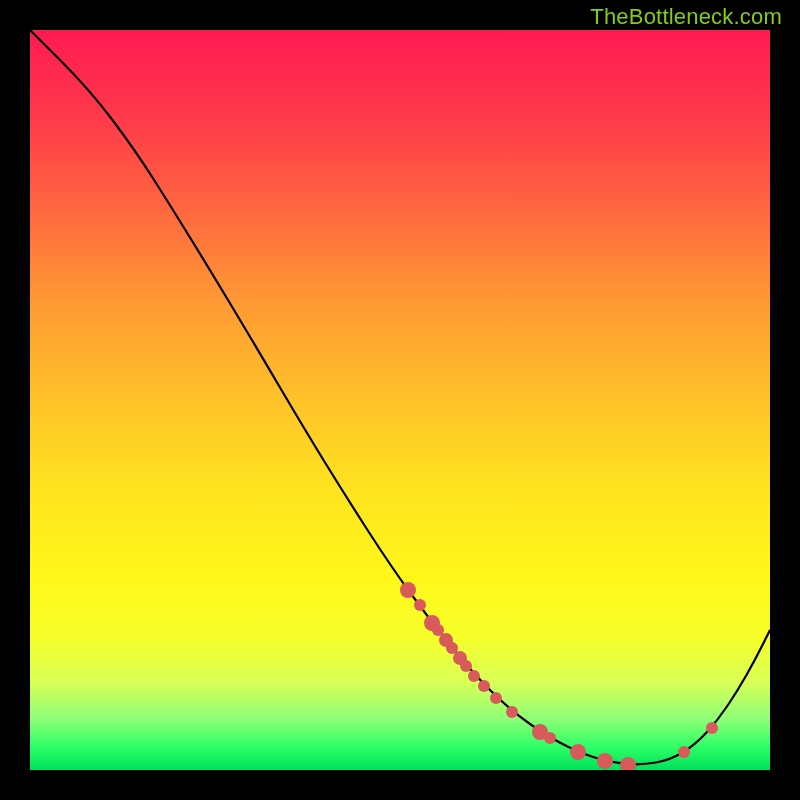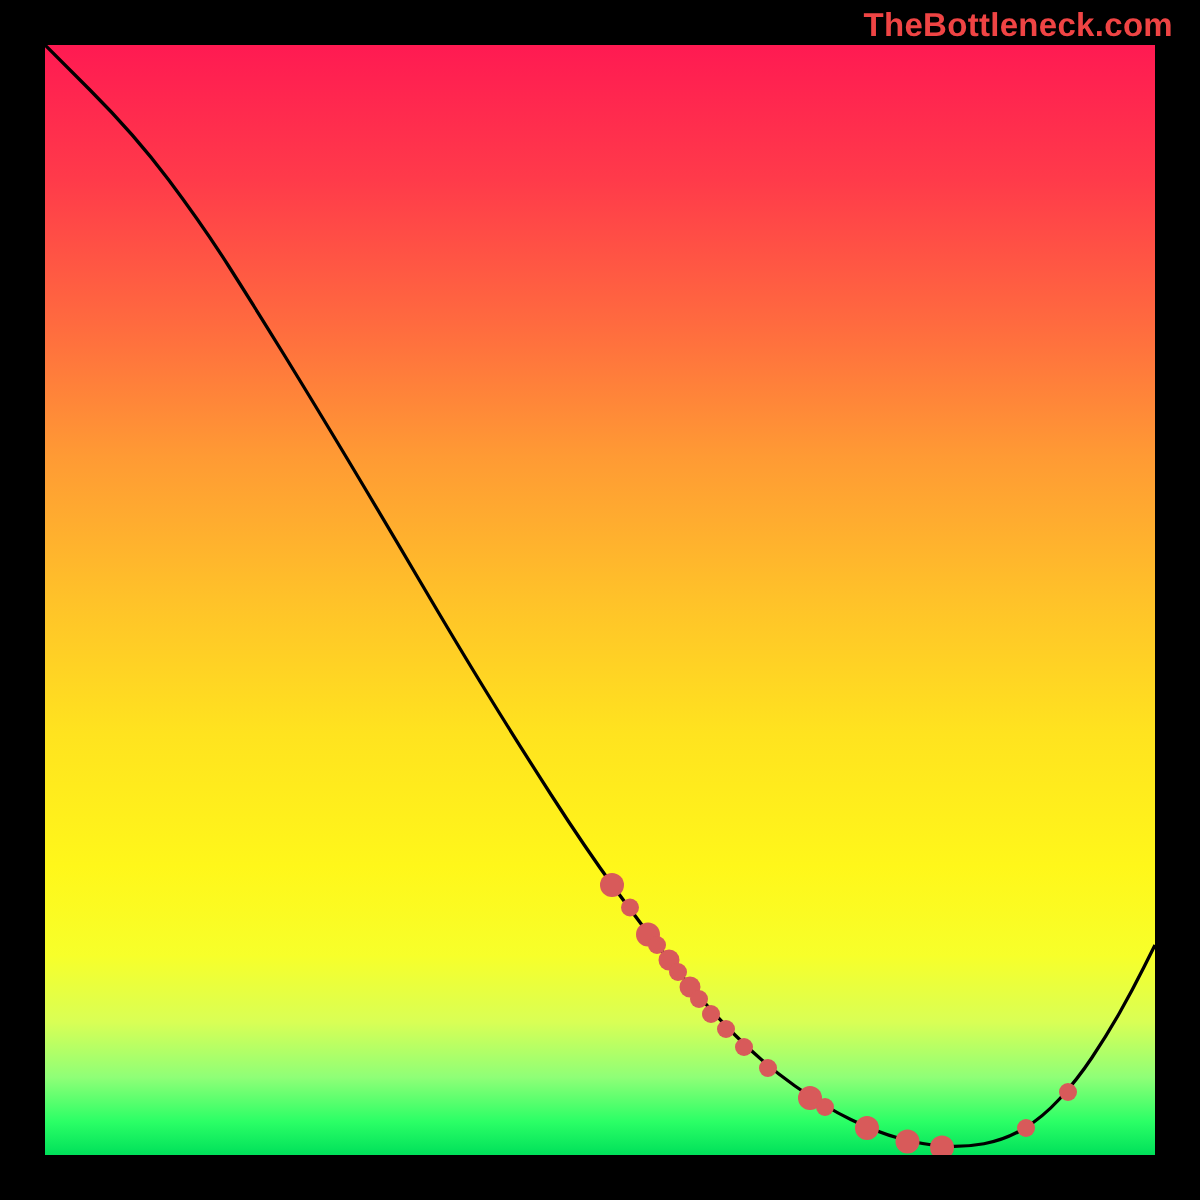--- a/index.html
+++ b/index.html
@@ -29,23 +29,23 @@
       #d9ff55 88%,
       #8fff77 93%,
       #2bff66 97%,
       #00e05a 100%
     );
   }
   .watermark {
     position: absolute;
     top: 4px;
     right: 18px;
-    color: #ef4444;
+    color: #84cc16;
     font-size: 22px;
-    font-weight: 700;
+    font-weight: 400;
     letter-spacing: 0.2px;
     user-select: none;
   }
   svg.plot {
     position: absolute;
     left: 30px;
     top: 30px;
     width: 740px;
     height: 740px;
   }

